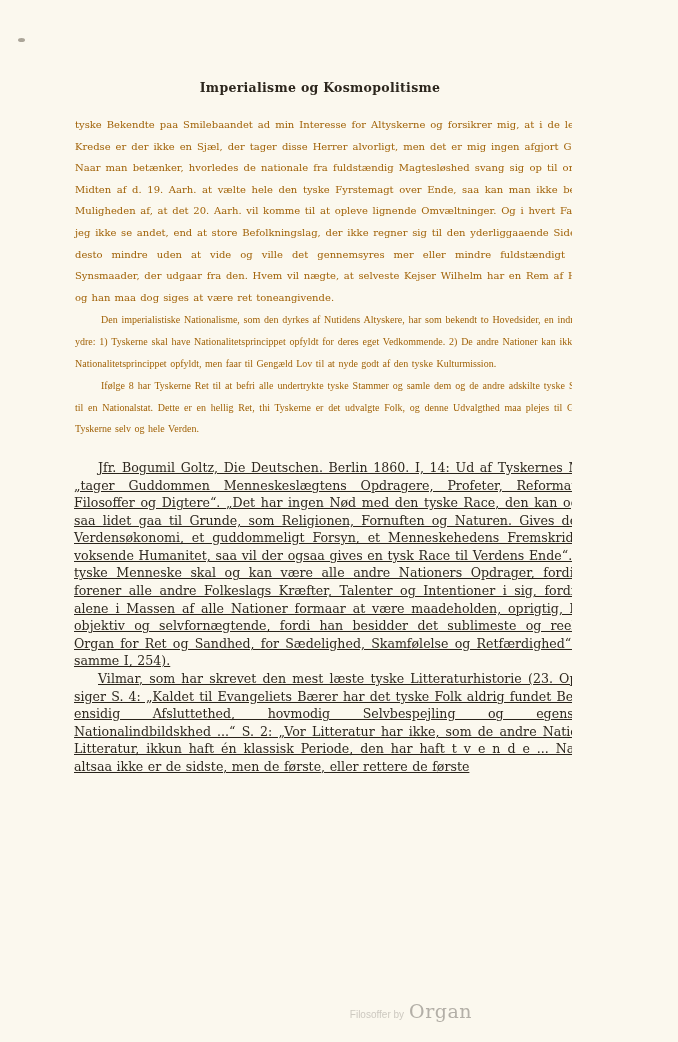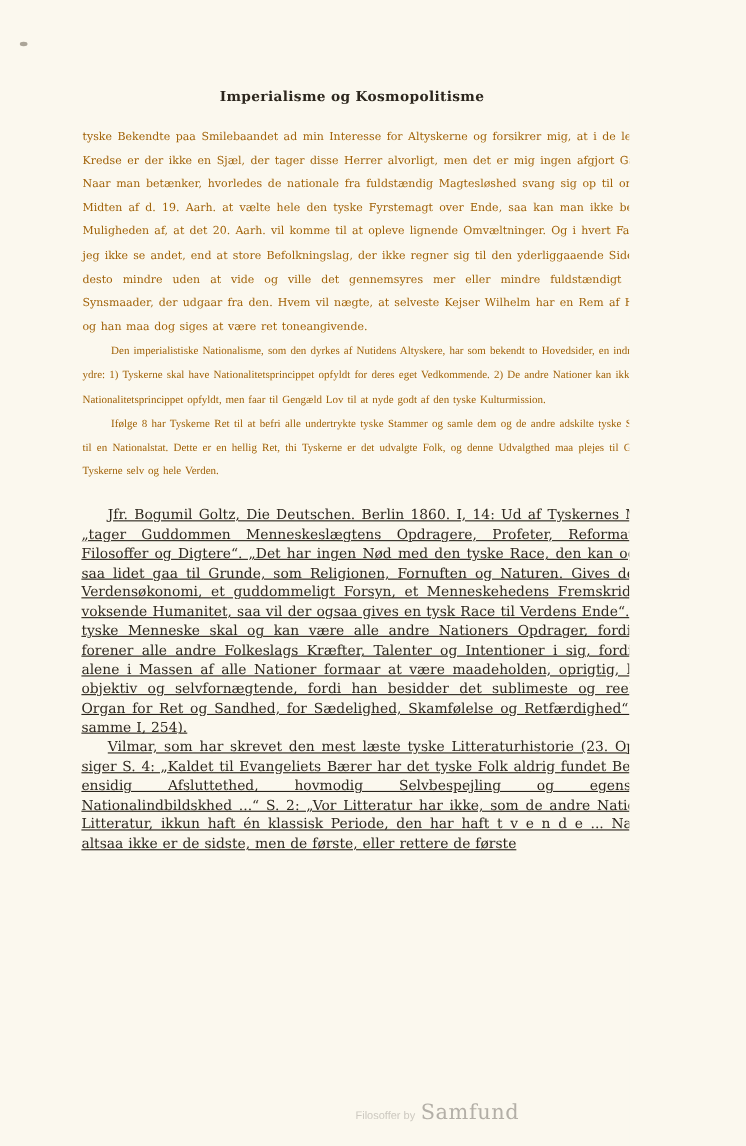--- a/index.html
+++ b/index.html
@@ -119,16 +119,16 @@
     </section>
 
     <section class="footnotes">
       <p>Jfr. Bogumil Goltz, Die Deutschen. Berlin 1860. I, 14: Ud af Tyskernes Midte „tager Guddommen Menneskeslægtens Opdragere, Profeter, Reformatorer, Filosoffer og Digtere“. „Det har ingen Nød med den tyske Race, den kan og bør saa lidet gaa til Grunde, som Religionen, Fornuften og Naturen. Gives der en Verdensøkonomi, et guddommeligt Forsyn, et Menneskehedens Fremskridt, en voksende Humanitet, saa vil der ogsaa gives en tysk Race til Verdens Ende“. „Det tyske Menneske skal og kan være alle andre Nationers Opdrager, fordi han forener alle andre Folkeslags Kræfter, Talenter og Intentioner i sig, fordi han alene i Massen af alle Nationer formaar at være maadeholden, oprigtig, billig, objektiv og selvfornægtende, fordi han besidder det sublimeste og reelleste Organ for Ret og Sandhed, for Sædelighed, Skamfølelse og Retfærdighed“ (den samme I, 254).</p>
       <p>Vilmar, som har skrevet den mest læste tyske Litteraturhistorie (23. Oplag), siger S. 4: „Kaldet til Evangeliets Bærer har det tyske Folk aldrig fundet Behag i ensidig Afsluttethed, hovmodig Selvbespejling og egensindig Nationalindbildskhed ...“ S. 2: „Vor Litteratur har ikke, som de andre Nationers Litteratur, ikkun haft én klassisk Periode, den har haft t v e n d e ... Naar vi altsaa ikke er de sidste, men de første, eller rettere de første</p>
     </section>
 
   </div>
 
   <div class="watermark">
-    <span class="wm-prefix">Filosoffer by</span><span class="wm-brand">Samfund</span>
+    <span class="wm-prefix">Filosoffer by</span><span class="wm-brand">Organ</span>
   </div>
 
 </div>
 
 </body></html>

